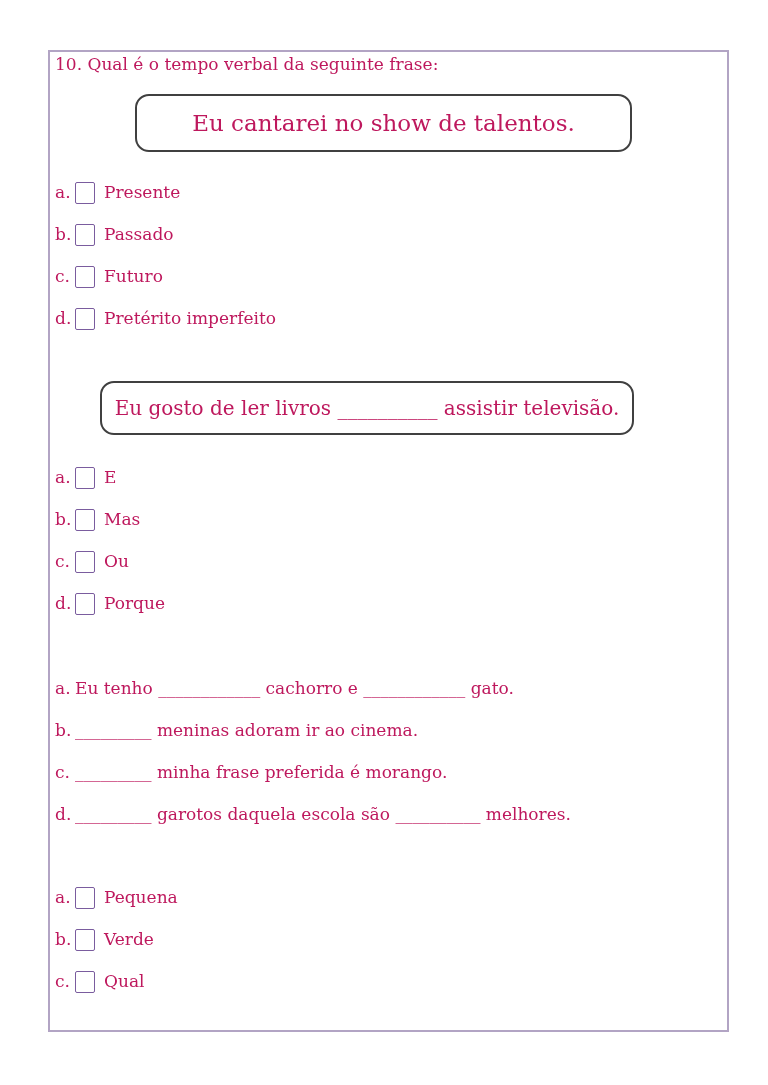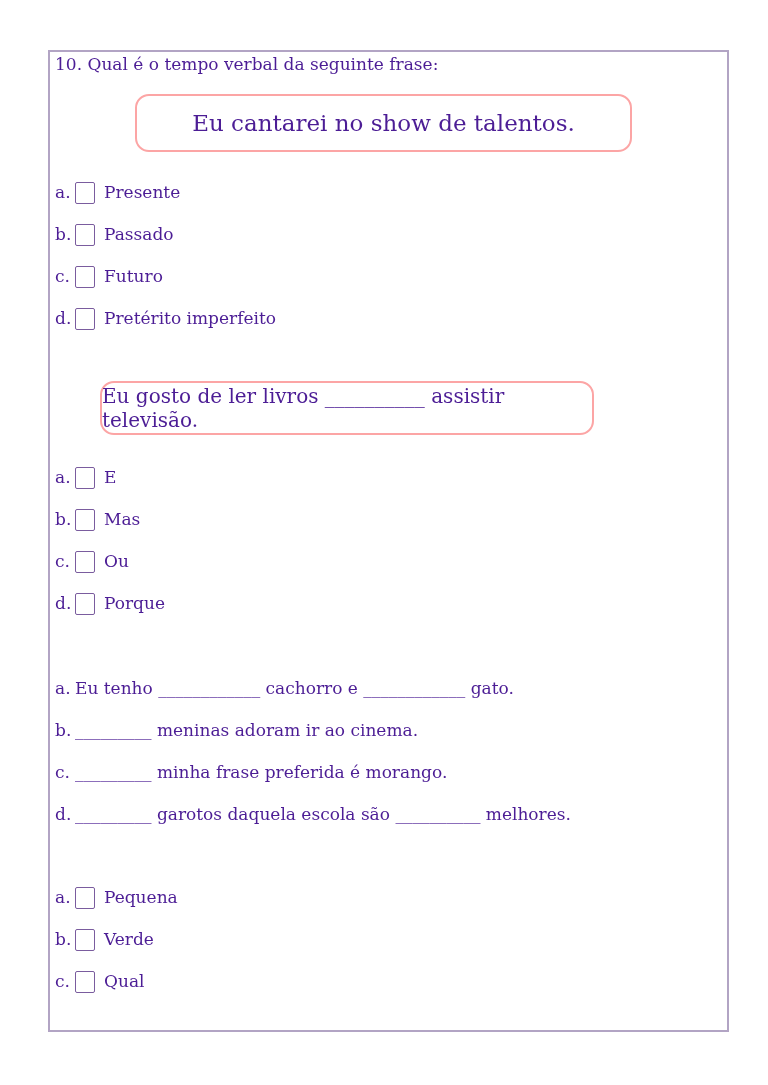--- a/index.html
+++ b/index.html
@@ -6,21 +6,21 @@
     margin: 0;
     padding: 0;
     background: #ffffff;
   }
   .page {
     position: relative;
     width: 768px;
     height: 1085px;
     background: #ffffff;
     font-family: "DejaVu Serif", "Liberation Serif", serif;
-    color: #4c1d95;
+    color: #be185d;
     overflow: hidden;
   }
   .border-frame {
     position: absolute;
     left: 48px;
     top: 50px;
     width: 681px;
     height: 982px;
     border: 2px solid #b2a4c4;
     box-sizing: border-box;
@@ -47,38 +47,38 @@
     box-sizing: border-box;
     border: 1.5px solid #7a5c9e;
     border-radius: 2px;
     background: #ffffff;
     margin-right: 9px;
     cursor: pointer;
   }
   .phrase-box {
     position: absolute;
     box-sizing: border-box;
-    border: 2px solid #fca5a5;
+    border: 2px solid #404040;
     border-radius: 14px;
     background: #ffffff;
     display: flex;
     align-items: center;
     justify-content: center;
   }
   .box1 {
     left: 135px;
     top: 94px;
     width: 497px;
     height: 58px;
     font-size: 23px;
   }
   .box2 {
     left: 100px;
     top: 381px;
-    width: 494px;
+    width: 534px;
     height: 54px;
     font-size: 20px;
   }
 </style>
 </head>
 <body>
 
 <div class="page">
   <div class="border-frame"></div>
 

